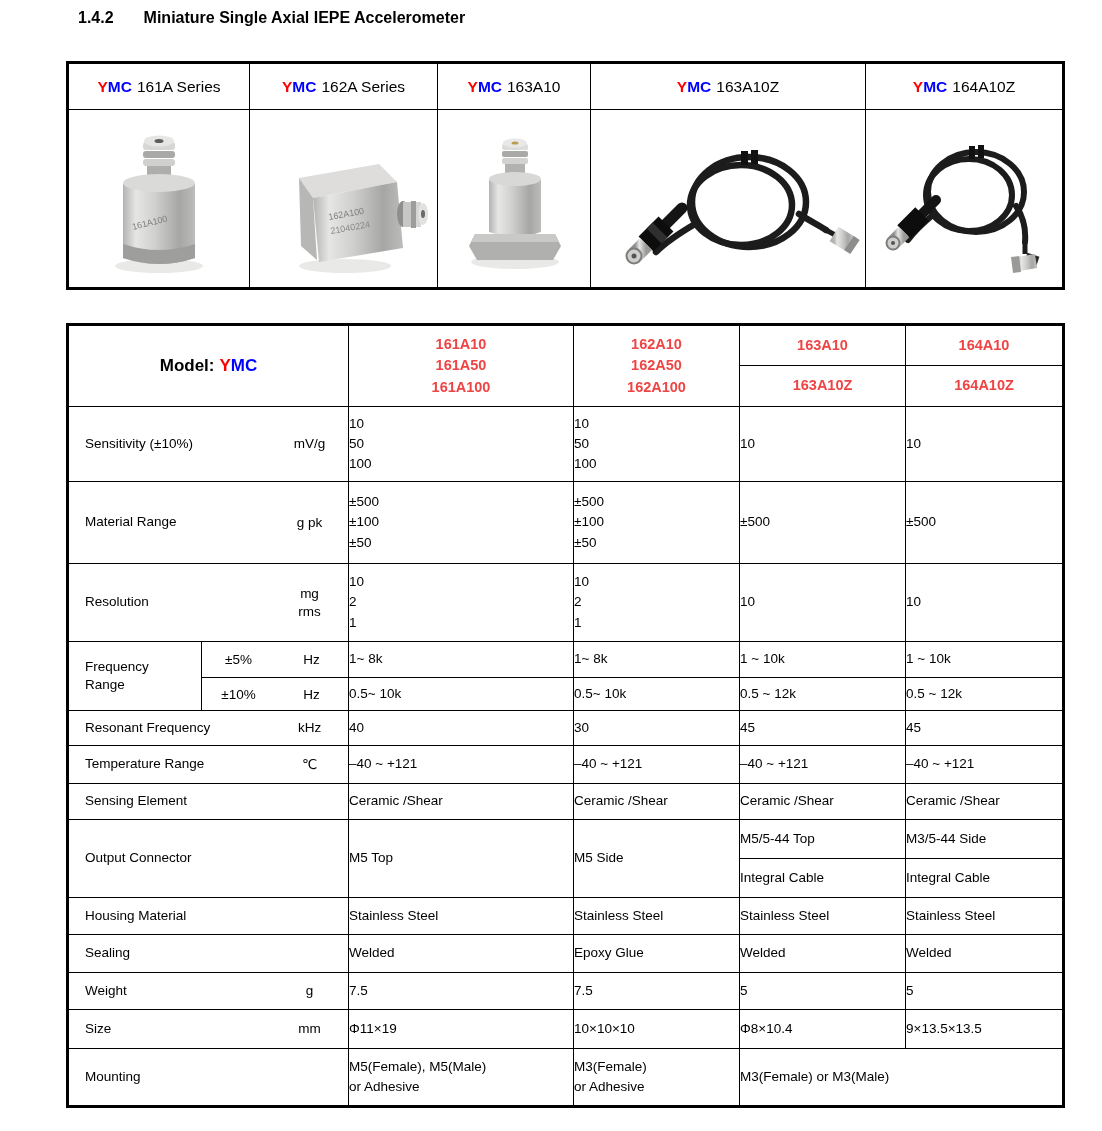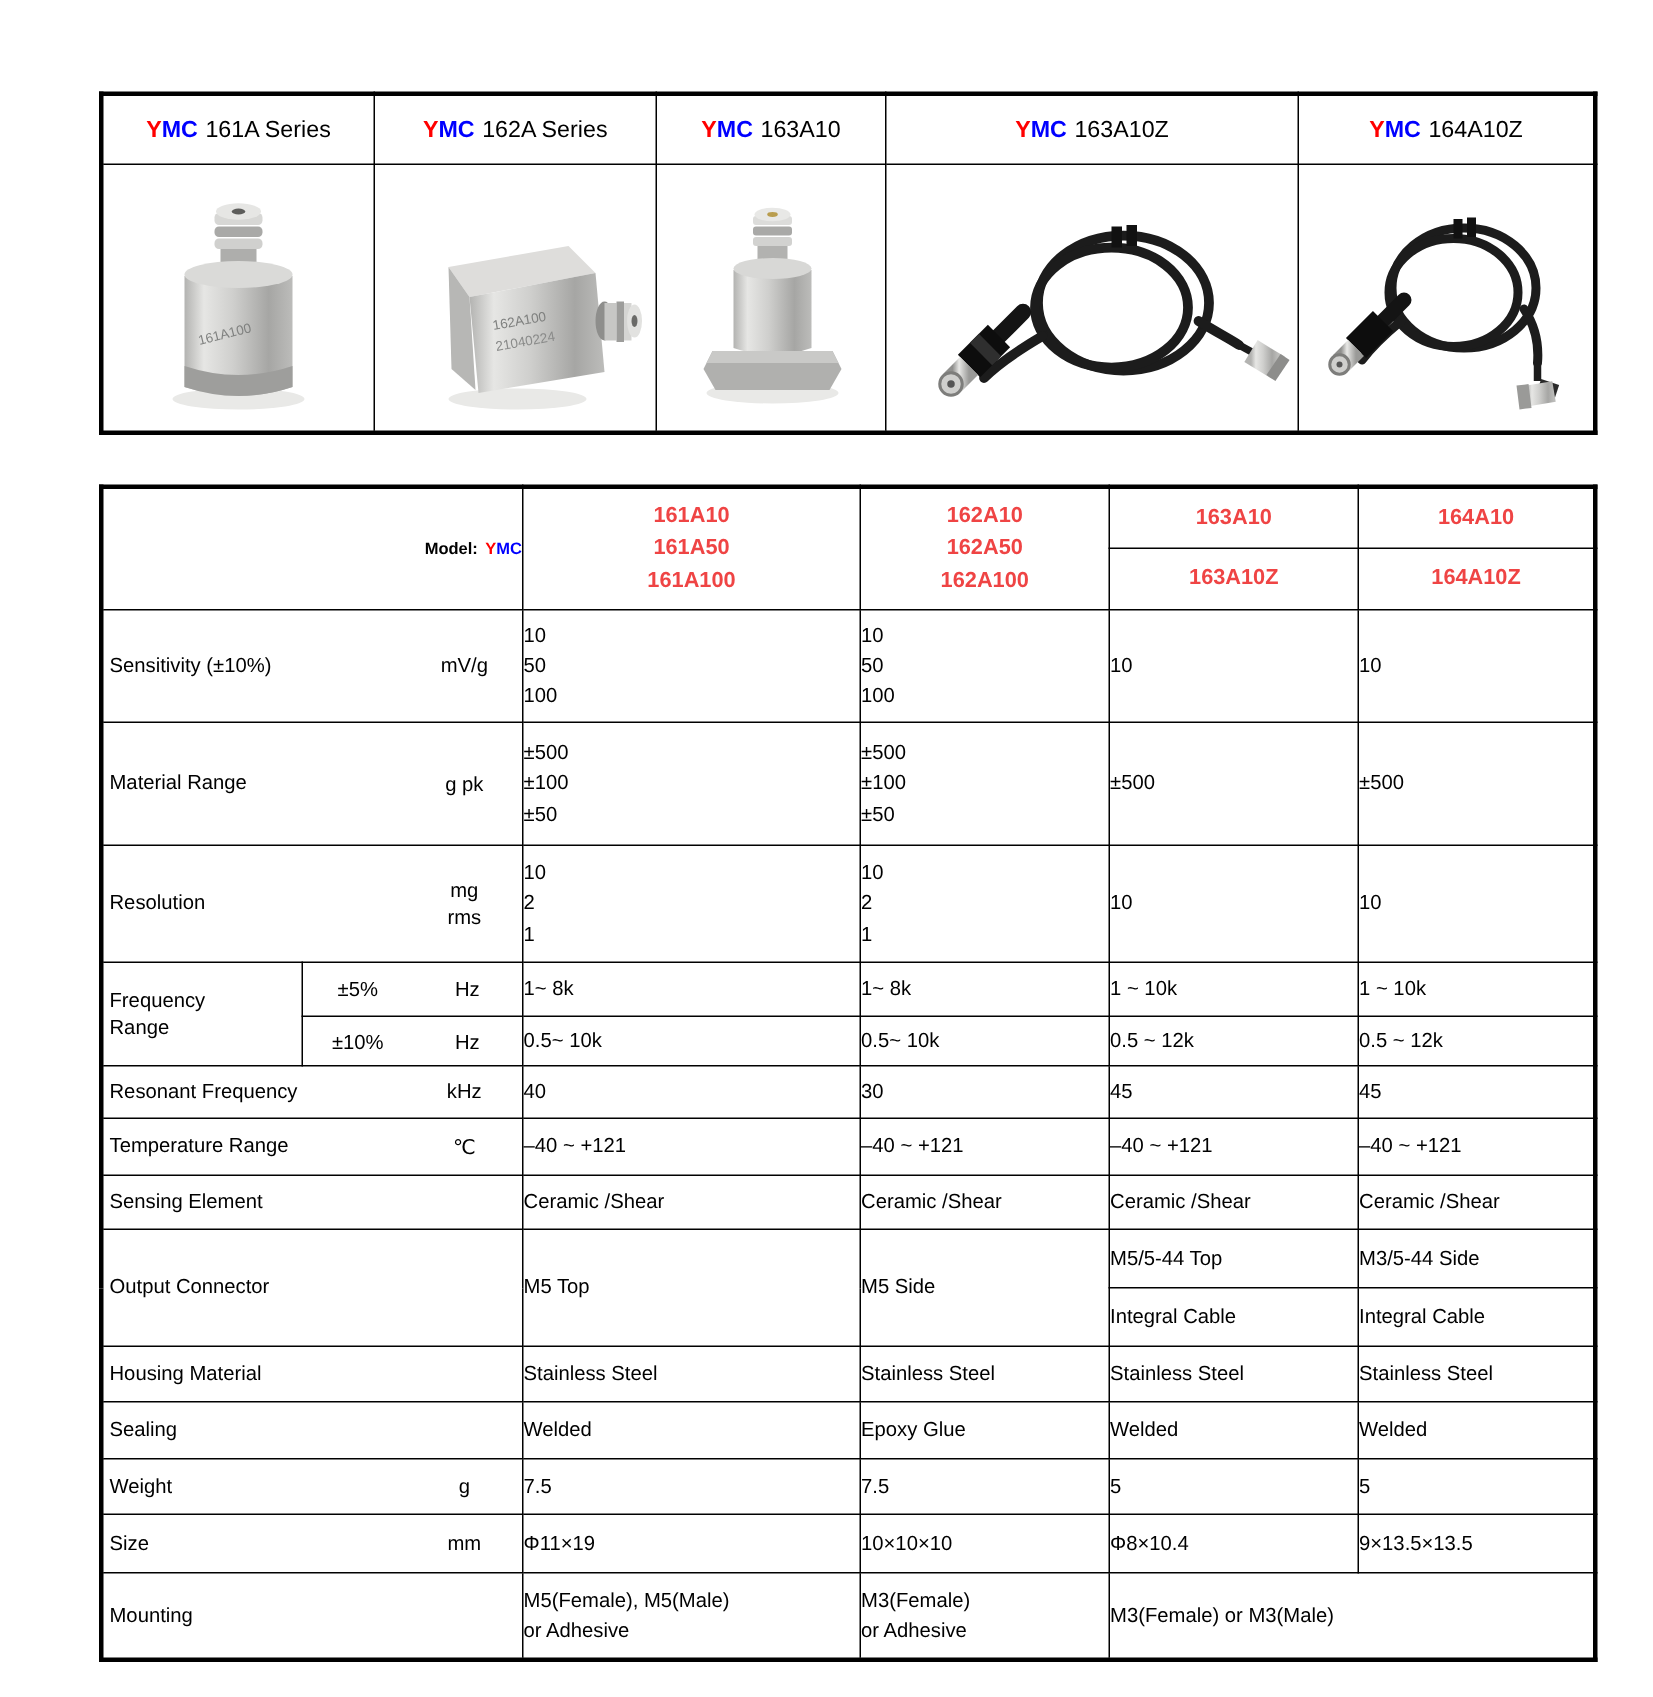--- a/index.html
+++ b/index.html
@@ -18,25 +18,25 @@
   .gallery th{font-size:15.5px;font-weight:normal;}
   .brand{font-weight:bold;}
   .br-y{color:#ff0000;}
   .br-mc{color:#0000ff;}
   .gmodel{margin-left:5px;}
   .photo{display:block;margin:0 auto;}
 
   .spec{position:absolute;left:66px;top:323px;width:996px;border:3px solid #000;font-size:13.5px;}
   .spec td{border:1px solid #000;padding:0;vertical-align:middle;}
   .v{text-align:left;white-space:pre-line;line-height:1.5;}
-  .mcell{text-align:right;font-size:11px;font-weight:bold;}
+  .mcell{text-align:center;font-size:17px;font-weight:bold;}
   .mlabel{margin-right:5px;}
   .hmodel{color:#ef4444;font-weight:bold;font-size:14.5px;text-align:center;white-space:pre-line;line-height:1.45;}
   .lrow{display:flex;align-items:center;width:100%;}
-  .ltext{flex:1;text-align:left;padding-left:4px;white-space:pre-line;line-height:1.35;}
+  .ltext{flex:1;text-align:left;padding-left:16px;white-space:pre-line;line-height:1.35;}
   .lunit{width:77px;text-align:center;white-space:pre-line;line-height:1.3;}
   .sub50{width:50%;text-align:center;}
   .freq-label{border-right-style:hidden;}
 
   tr.hh{height:41px;}   tr.r75{height:75px;}  tr.r82{height:82px;}
   tr.r78{height:78px;}  tr.r36{height:36px;}  tr.r33{height:33px;}
   tr.r35{height:35px;}  tr.r38{height:38px;}  tr.r37{height:37px;}
   tr.r39{height:39px;}  tr.r58{height:58px;}
 </style>
 </head>
@@ -54,20 +54,23 @@
         <stop offset="1" stop-color="#bcbcba"></stop>
       </linearGradient>
       <linearGradient id="sg" x1="0" y1="0" x2="1" y2="0">
         <stop offset="0" stop-color="#8f8f8d"></stop>
           <stop offset="0.4" stop-color="#e8e8e6"></stop>
         <stop offset="1" stop-color="#9a9a98"></stop>
       </linearGradient>
     </defs>
   </svg>
 
+  <div class="heading">
+    <span class="num">1.4.2</span><span>Miniature Single Axial IEPE Accelerometer</span>
+  </div>
 
   <table class="gallery">
     <colgroup>
         <col style="width:182px">
         <col style="width:188px">
         <col style="width:153px">
         <col style="width:275px">
         <col style="width:198px">
       </colgroup>
     <tbody>

